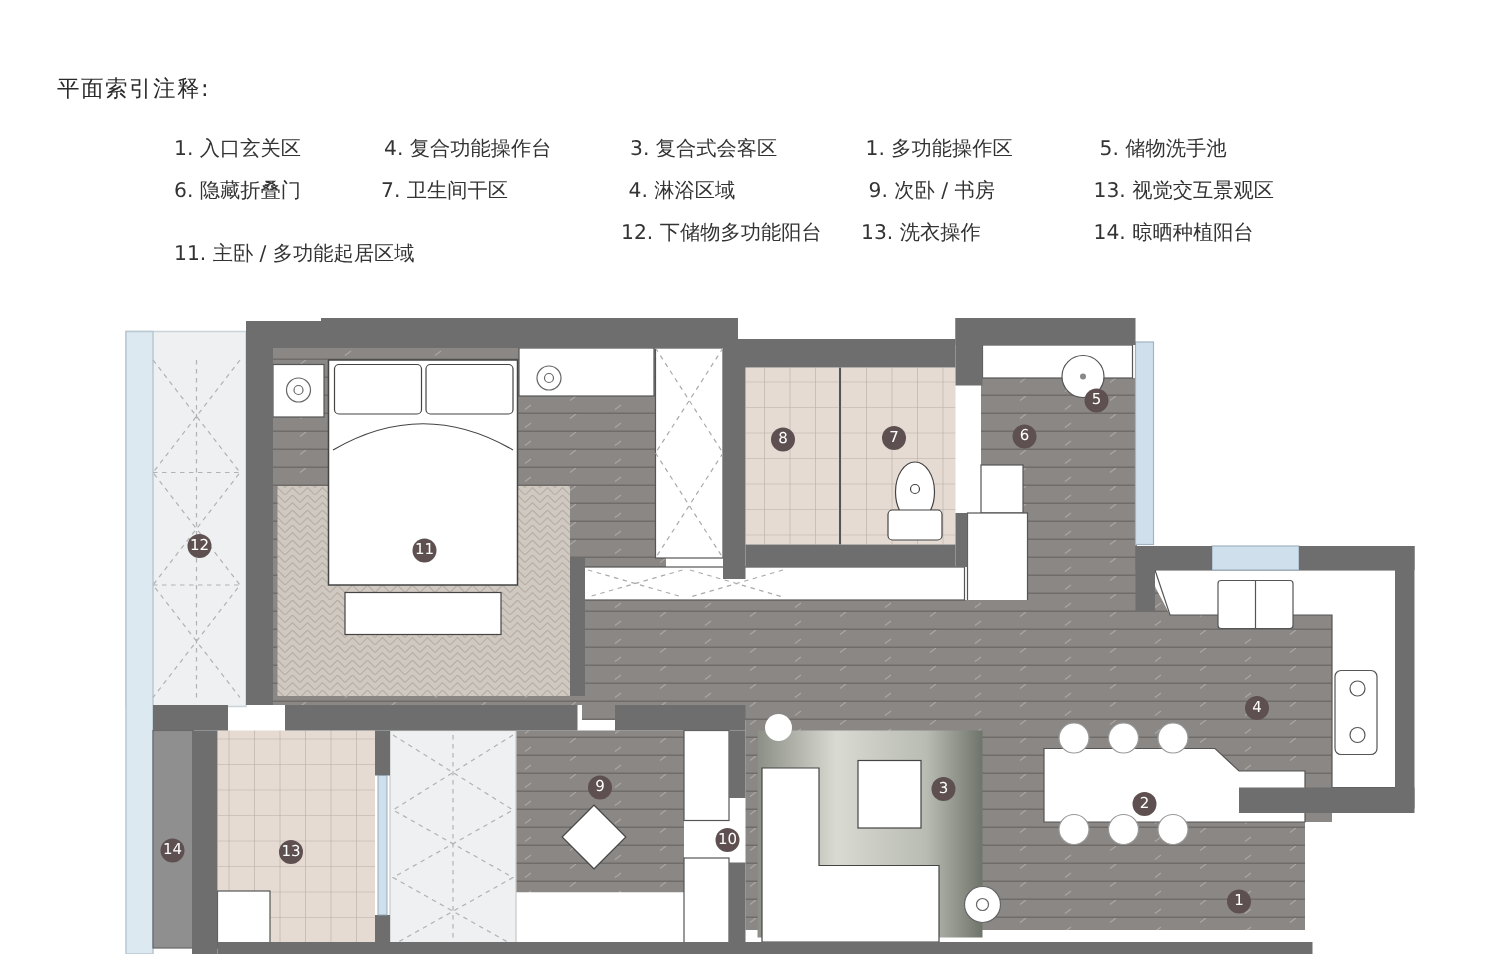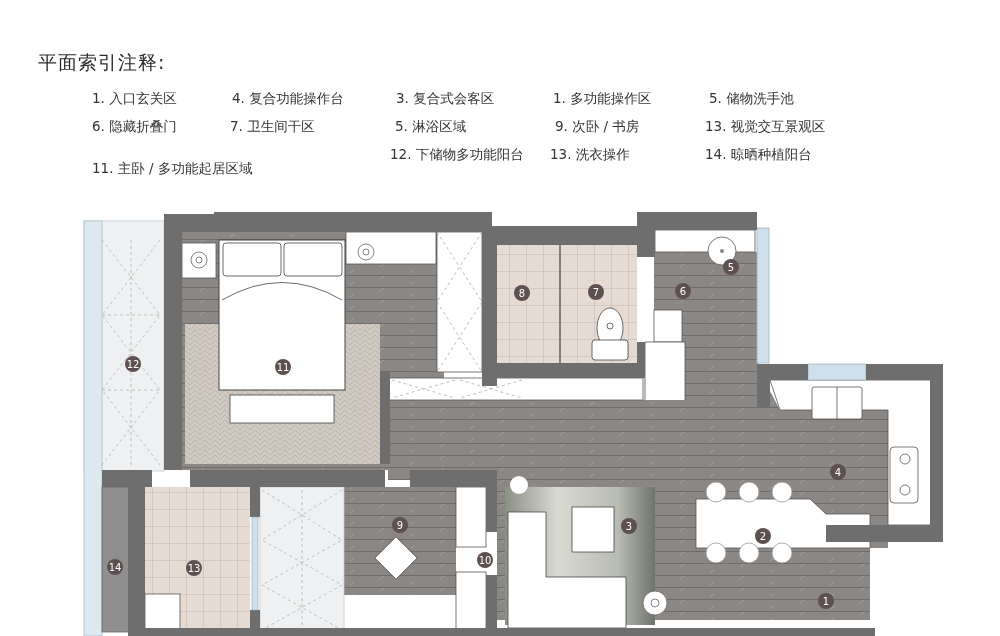--- a/index.html
+++ b/index.html
@@ -1,36 +1,36 @@
 <!DOCTYPE html>
 <html><head>
 <meta charset="utf-8">
 <style>
   html,body{margin:0;padding:0;background:#ffffff;}
   body{width:1000px;height:636px;position:relative;overflow:hidden;font-family:"DejaVu Sans","Liberation Sans",sans-serif;color:#333;}
-  .title{position:absolute;left:38px;top:50px;font-size:19px;color:#2a2a2a;letter-spacing:1px;}
+  .title{position:absolute;left:38px;top:50px;font-size:15px;color:#2a2a2a;letter-spacing:1px;}
   .legend{position:absolute;left:0;top:0;}
-  .li{position:absolute;font-size:13.5px;color:#333;white-space:nowrap;}
+  .li{position:absolute;font-size:13.5px;color:#333;white-space:nowrap;margin-left:24px;}
   .plan{position:absolute;left:0;top:0;width:1000px;height:636px;}
   .marker-text{font-family:"DejaVu Sans",sans-serif;font-size:10px;fill:#ffffff;text-anchor:middle;dominant-baseline:central;}
 </style>
 </head>
 <body>
 
 <div class="title">平面索引注释:</div>
 
 <div class="legend">
   <div class="li" style="left:92px;top:90px">1. 入口玄关区</div>
   <div class="li" style="left:232px;top:90px">4. 复合功能操作台</div>
   <div class="li" style="left:396px;top:90px">3. 复合式会客区</div>
   <div class="li" style="left:553px;top:90px">1. 多功能操作区</div>
   <div class="li" style="left:709px;top:90px">5. 储物洗手池</div>
   <div class="li" style="left:92px;top:118px">6. 隐藏折叠门</div>
   <div class="li" style="left:230px;top:118px">7. 卫生间干区</div>
-  <div class="li" style="left:395px;top:118px">5. 淋浴区域</div>
+  <div class="li" style="left:395px;top:118px">4. 淋浴区域</div>
   <div class="li" style="left:555px;top:118px">9. 次卧 / 书房</div>
   <div class="li" style="left:705px;top:118px">13. 视觉交互景观区</div>
   <div class="li" style="left:92px;top:160px">11. 主卧 / 多功能起居区域</div>
   <div class="li" style="left:390px;top:146px">12. 下储物多功能阳台</div>
   <div class="li" style="left:550px;top:146px">13. 洗衣操作</div>
   <div class="li" style="left:705px;top:146px">14. 晾晒种植阳台</div>
 </div>
 
 <svg class="plan" viewBox="0 0 1000 636" xmlns="http://www.w3.org/2000/svg">
   <defs>

